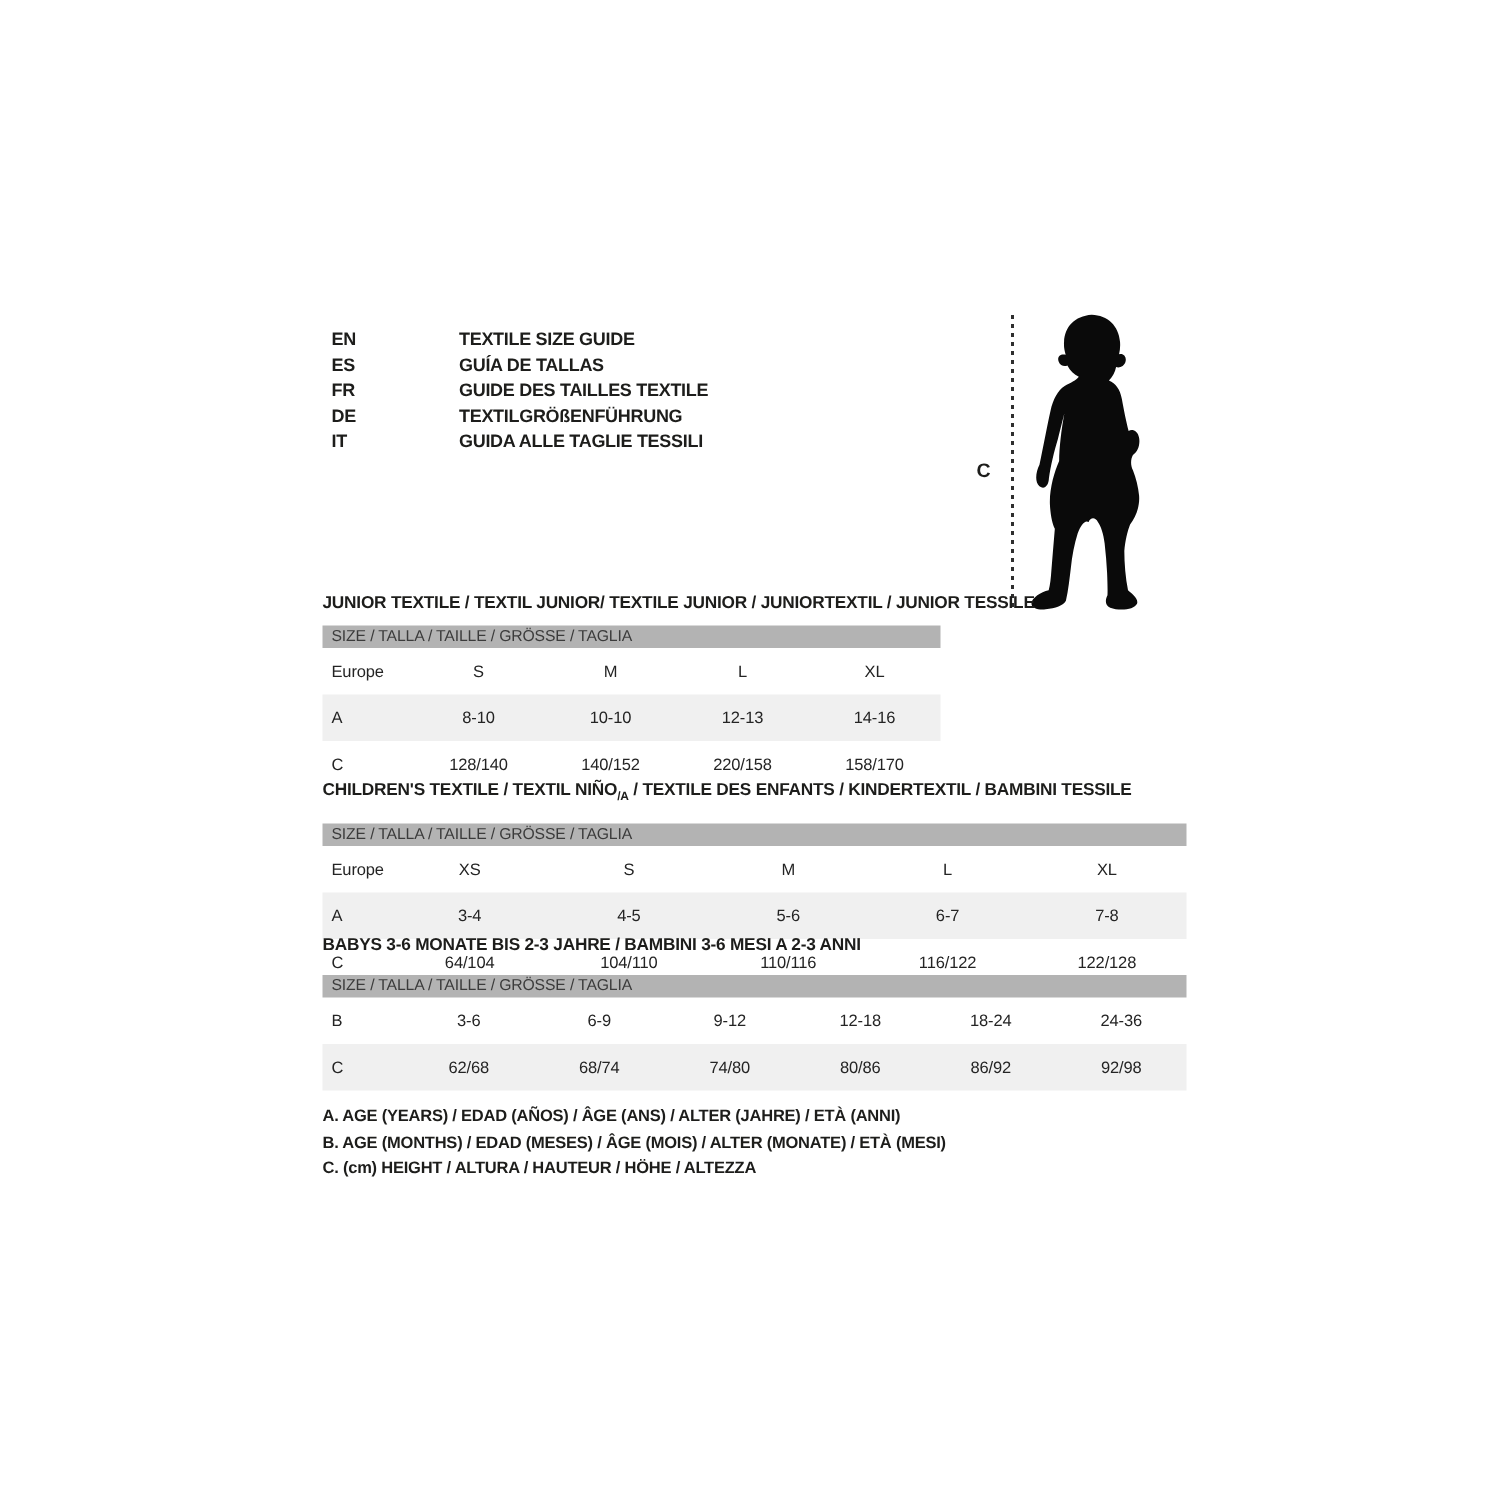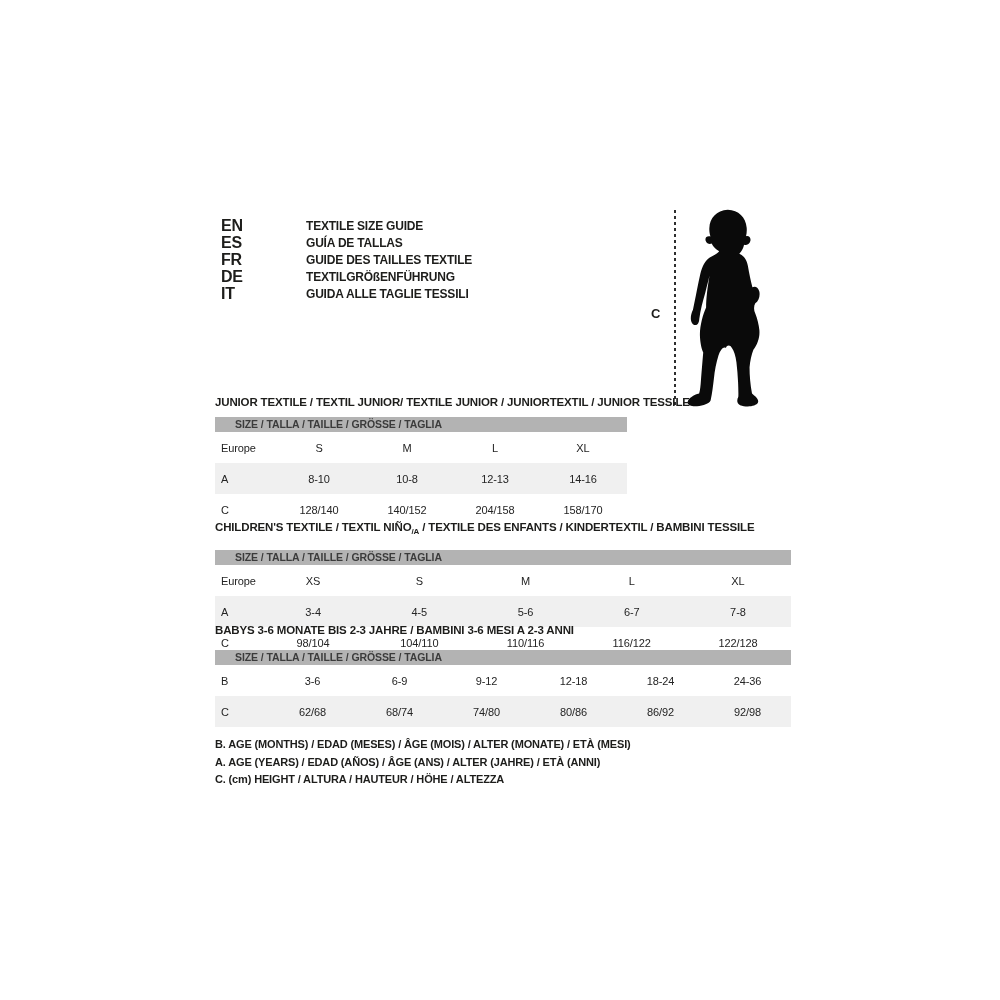--- a/index.html
+++ b/index.html
@@ -4,43 +4,43 @@
 <style>
   html,body{margin:0;padding:0;}
   .canvas{
     position:relative;width:1000px;height:1000px;background:#ffffff;
     font-family:"Liberation Sans","DejaVu Sans",sans-serif;color:#1d1d1b;overflow:hidden;
   }
 
   
   .lang-block{position:absolute;left:221px;top:217px;}
   .lang-row{display:flex;height:17px;align-items:center;}
-  .lang-code{width:37px;font-weight:bold;font-size:16px;letter-spacing:-0.2px;}
+  .lang-code{width:37px;font-weight:bold;font-size:12px;letter-spacing:-0.2px;}
   .lang-label{font-weight:bold;font-size:12px;letter-spacing:-0.2px;white-space:nowrap;margin-left:48px;}
 
   
   .measure-line{
     position:absolute;left:674px;top:210px;width:2px;height:198px;
     background:repeating-linear-gradient(to bottom,#2e2e2e 0 3px,transparent 3px 6px);
   }
   .measure-label{position:absolute;left:651px;top:306px;font-weight:bold;font-size:13px;}
   .toddler-svg{position:absolute;left:686px;top:206px;width:82px;height:202px;}
 
   
   .section{position:absolute;left:215px;}
   #sec-junior{top:394px;width:412px;}
   #sec-children{top:519px;width:576px;}
   #sec-babies{top:622px;width:576px;}
 
   .sec-title{font-weight:bold;font-size:11.5px;line-height:17px;letter-spacing:-0.15px;white-space:nowrap;}
   .sec-title .sub{font-size:8px;vertical-align:sub;}
 
   .size-bar{
-    background:#b3b3b3;height:15px;line-height:15px;padding-left:20px;
-    font-weight:bold;font-size:10.5px;color:#3b3b3b;letter-spacing:-0.1px;
+    background:#b3b3b3;height:15px;line-height:15px;padding-left:6px;
+    font-weight:normal;font-size:10.5px;color:#3b3b3b;letter-spacing:-0.1px;
   }
   #sec-junior .size-bar{margin-top:6px;}
   #sec-children .size-bar{margin-top:10px;}
   #sec-babies .size-bar{margin-top:11px;}
 
   .trow{display:flex;height:31px;align-items:center;font-size:11px;color:#242424;letter-spacing:-0.1px;}
   .trow.shaded{background:#f0f0f0;}
   .row-label{padding-left:6px;box-sizing:content-box;}
   #sec-junior .row-label{width:54px;}
   #sec-children .row-label{width:39px;}
@@ -137,29 +137,29 @@
         <div class="trow">
           <span class="row-label">Europe</span>
           <span class="cell">S</span>
           <span class="cell">M</span>
           <span class="cell">L</span>
           <span class="cell">XL</span>
         </div>
         <div class="trow shaded">
           <span class="row-label">A</span>
           <span class="cell">8-10</span>
-          <span class="cell">10-8</span>
+          <span class="cell">10-10</span>
           <span class="cell">12-13</span>
           <span class="cell">14-16</span>
         </div>
         <div class="trow">
           <span class="row-label">C</span>
           <span class="cell">128/140</span>
           <span class="cell">140/152</span>
-          <span class="cell">204/158</span>
+          <span class="cell">220/158</span>
           <span class="cell">158/170</span>
         </div>
       </div>
   </div>
 
   <div class="section" id="sec-children">
     <div class="sec-title"><span>CHILDREN'S TEXTILE / TEXTIL NIÑO</span><span class="sub">/A</span><span> / TEXTILE DES ENFANTS / KINDERTEXTIL / BAMBINI TESSILE</span></div>
     <div class="size-bar">SIZE / TALLA / TAILLE / GRÖSSE / TAGLIA</div>
     <div class="tbody">
         <div class="trow">
@@ -173,21 +173,21 @@
         <div class="trow shaded">
           <span class="row-label">A</span>
           <span class="cell">3-4</span>
           <span class="cell">4-5</span>
           <span class="cell">5-6</span>
           <span class="cell">6-7</span>
           <span class="cell">7-8</span>
         </div>
         <div class="trow">
           <span class="row-label">C</span>
-          <span class="cell">98/104</span>
+          <span class="cell">64/104</span>
           <span class="cell">104/110</span>
           <span class="cell">110/116</span>
           <span class="cell">116/122</span>
           <span class="cell">122/128</span>
         </div>
       </div>
   </div>
 
   <div class="section" id="sec-babies">
     <div class="sec-title">BABYS 3-6 MONATE BIS 2-3 JAHRE / BAMBINI 3-6 MESI A 2-3 ANNI</div>
@@ -208,18 +208,18 @@
           <span class="cell">68/74</span>
           <span class="cell">74/80</span>
           <span class="cell">80/86</span>
           <span class="cell">86/92</span>
           <span class="cell">92/98</span>
         </div>
       </div>
   </div>
 
   <div class="footnotes">
+    <div class="footnote">A. AGE (YEARS) / EDAD (AÑOS) / ÂGE (ANS) / ALTER (JAHRE) / ETÀ (ANNI)</div>
     <div class="footnote">B. AGE (MONTHS) / EDAD (MESES) / ÂGE (MOIS) / ALTER (MONATE) / ETÀ (MESI)</div>
-    <div class="footnote">A. AGE (YEARS) / EDAD (AÑOS) / ÂGE (ANS) / ALTER (JAHRE) / ETÀ (ANNI)</div>
     <div class="footnote">C. (cm) HEIGHT / ALTURA / HAUTEUR / HÖHE / ALTEZZA</div>
   </div>
 
 </div>
 
 </body></html>

